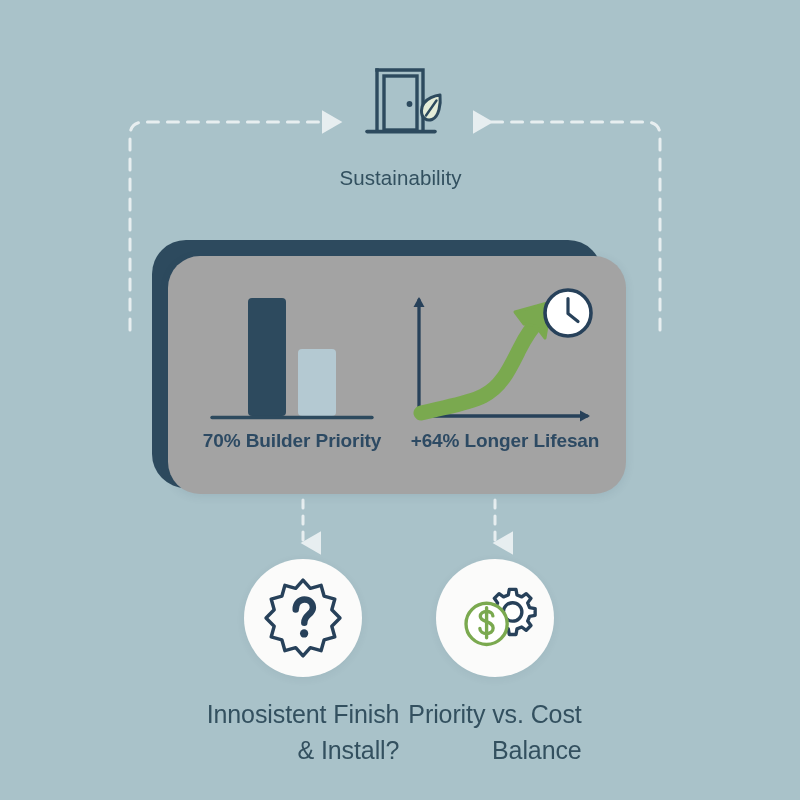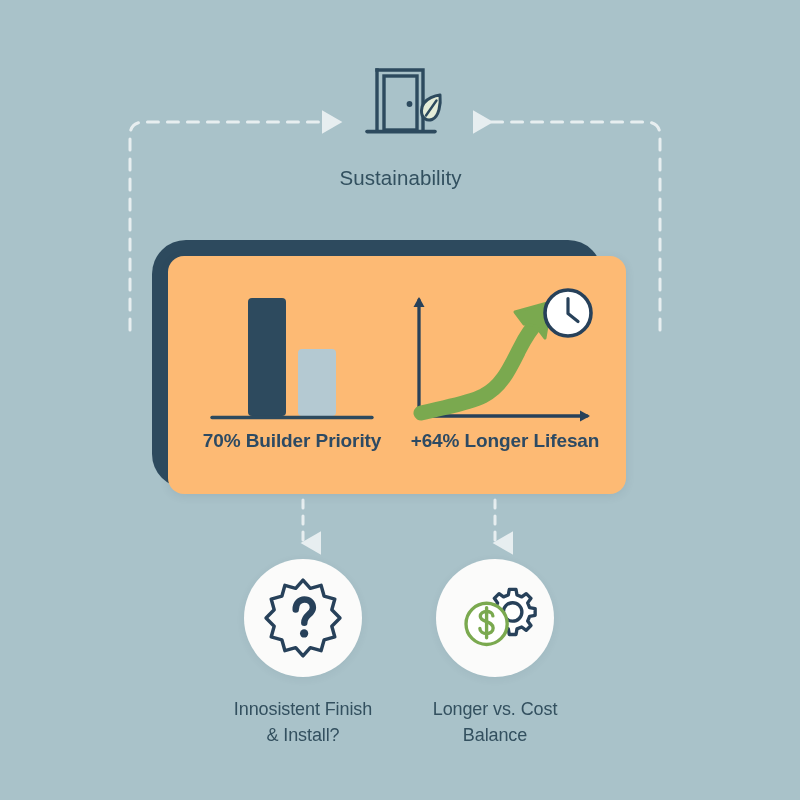--- a/index.html
+++ b/index.html
@@ -44,22 +44,22 @@
   
   #card-shadow {
     left:152px; top:240px;
     width:450px; height:248px;
     background:#2d4a5e;
     border-radius:34px;
   }
   #card {
     left:168px; top:256px;
     width:458px; height:238px;
-    background:#fdba74;
-    border-radius:16px;
+    background:#a3a3a3;
+    border-radius:32px;
     box-shadow:0 2px 10px rgba(40,70,90,.10);
   }
   .card-half {
     position:absolute;
     top:24px;
     height:192px;
     display:flex; flex-direction:column;
     align-items:center; justify-content:flex-start;
   }
   #card-half-left  { left:16px;  width:216px; }
@@ -84,25 +84,25 @@
   #bottom-node-right { left:395px; top:559px; }
   .circle {
     width:118px; height:118px;
     border-radius:50%;
     background:#fbfbfa;
     display:flex; align-items:center; justify-content:center;
     box-shadow:0 2px 8px rgba(40,70,90,.07);
   }
   .bottom-label {
     margin-top:20px;
-    font-size:18px;
+    font-size:25px;
     font-weight:400;
     color:#33505f;
     line-height:1.42;
-    text-align:center;
+    text-align:right;
     white-space:pre-line;
     letter-spacing:-.1px;
   }
 </style>
 </head>
 <body>
 
 <div id="stage">
 
   <svg id="connectors" viewBox="0 0 800 800" width="800" height="800">
@@ -230,17 +230,17 @@
           <circle cx="40" cy="57" r="24.5" fill="#ffffff" stroke="#7aa94f" stroke-width="4"></circle>
           <path d="M47.5,47.5 C47.5,44.2 43.8,42.2 40,42.2
                    C35.8,42.2 32.5,44.4 32.5,48
                    C32.5,55.8 47.8,52.8 47.8,62
                    C47.8,66.2 44,68.5 40,68.5
                    C35.8,68.5 32,66.3 32,62.5" fill="none" stroke="#7aa94f" stroke-width="4" stroke-linecap="round"></path>
           <path d="M40,37.8 L40,73.5" fill="none" stroke="#7aa94f" stroke-width="4" stroke-linecap="round"></path>
         </g>
       </svg>
     </div>
-    <div class="bottom-label">Longer vs. Cost
+    <div class="bottom-label">Priority vs. Cost
 Balance</div>
   </div>
 
 </div>
 
 </body></html>

